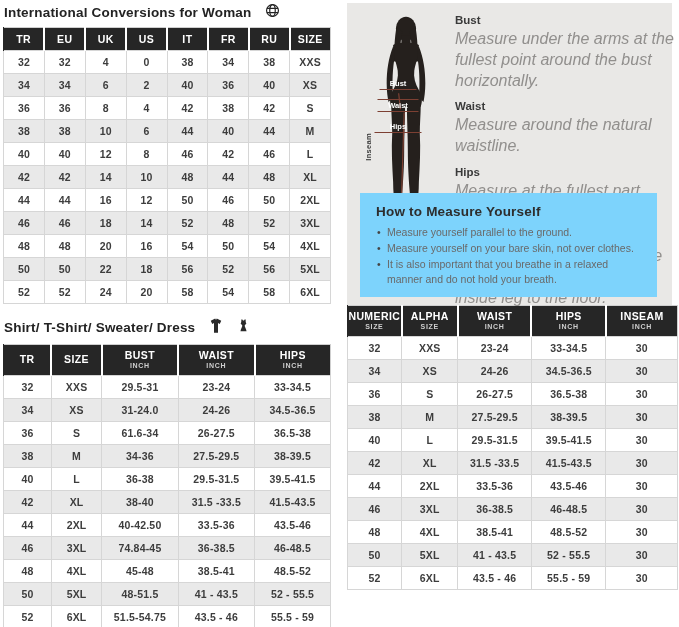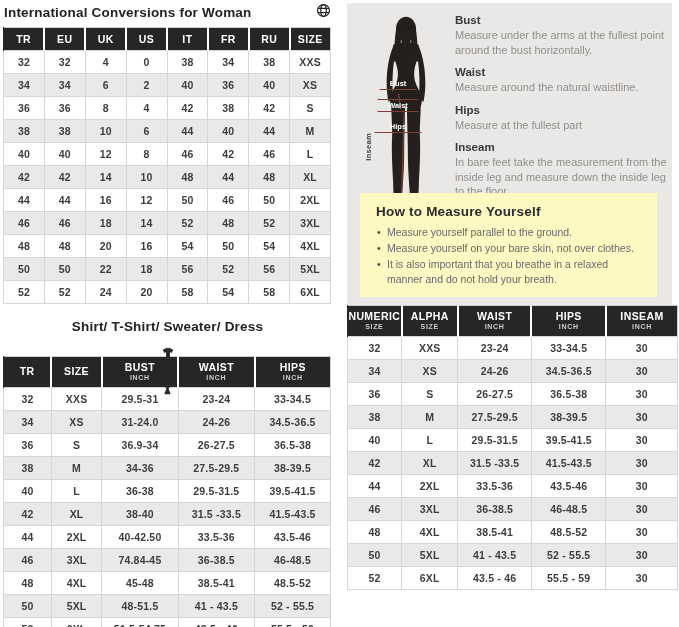--- a/index.html
+++ b/index.html
@@ -1,23 +1,23 @@
 <!DOCTYPE html>
 <html><head>
 <meta charset="utf-8">
 <style>
   html,body{margin:0;padding:0;background:#fff;}
   body{width:679px;height:627px;overflow:hidden;font-family:"Liberation Sans",sans-serif;}
   .page{display:flex;gap:16px;padding:2px 0 0 3px;}
   .col-left{flex:0 0 328px;width:328px;}
   .col-right{flex:0 0 331px;width:331px;}
 
-  .title-row{display:flex;align-items:center;gap:13px;margin:2px 0 6px 1px;height:17px;justify-content:space-between;}
+  .title-row{display:flex;align-items:center;gap:13px;margin:2px 0 6px 1px;height:17px;}
   .title-row .ttl{font-size:13.5px;font-weight:700;color:#232323;margin:0;letter-spacing:.2px;white-space:nowrap;}
-  .title-row.second{margin-top:15px;margin-bottom:20px;flex-direction:column;}
+  .title-row.second{margin-top:15px;margin-bottom:8px;}
 
   table.tbl{border-collapse:collapse;width:100%;table-layout:fixed;border:1px solid #cfcfcf;padding-left:36px;}
   .tbl th{background:#262626;color:#fff;font-size:10.5px;font-weight:700;letter-spacing:.4px;padding:0;height:22px;border-left:2px solid #fff;vertical-align:middle;}
   .tbl th:first-child{border-left:1px solid #262626;}
   .tbl td{border:1px solid #d6d6d6;text-align:center;font-size:10.5px;font-weight:700;color:#3d3d3d;height:22px;padding:0;letter-spacing:.2px;vertical-align:middle;}
   .tbl tbody tr:nth-child(even) td{background:#e9e9e9;}
   .tbl.two-line th{height:25px;padding:2px 0 3px;}
   .h-main{font-size:10.5px;line-height:11px;letter-spacing:.4px;}
   .h-sub{font-size:7px;color:#cfcfcf;font-weight:700;letter-spacing:.7px;line-height:9px;}
   .tbl-shirt th:nth-child(1){width:14.6%}
@@ -32,22 +32,22 @@
   .measure-panel{position:relative;background:#e9e8e6;height:302px;width:325px;margin-top:1px;}
   .figure{position:absolute;left:13px;top:13px;width:92px;height:193px;}
   .figure svg{position:absolute;left:0;top:0;width:100%;height:100%;}
   .band{position:absolute;left:38px;transform:translateX(-50%);text-align:center;color:#fff;font-size:7.5px;font-weight:700;line-height:9px;border-bottom:1px solid #7d4033;padding-bottom:1px;}
   .band-bust{top:63px;width:37px;}
   .band-waist{top:83px;width:41px;border-top:1px solid #7d4033;padding-top:1px;}
   .band-hips{top:106px;width:47px;}
   .inseam-label{position:absolute;left:4px;top:117px;font-size:7.5px;font-weight:700;color:#3a3a3a;writing-mode:vertical-rl;transform:rotate(180deg);letter-spacing:.3px;}
   .measure-items{position:absolute;left:108px;top:11px;width:222px;}
   .m-item .m-ttl{margin:0 0 2px;font-size:11.5px;font-weight:700;color:#3a3a3a;}
-  .m-item p{margin:0 0 9px;font-size:11px;color:#918f8d;line-height:1.32;}
-  .howto-card{position:absolute;left:13px;right:15px;bottom:8px;background:#fef9c3;padding:11px 16px 9px;}
+  .m-item p{margin:0 0 9px;font-size:16px;color:#918f8d;line-height:1.32;font-style:italic;}
+  .howto-card{position:absolute;left:13px;right:15px;bottom:8px;background:#7dd3fc;padding:11px 16px 9px;}
   .howto-card .hc-ttl{margin:0 0 6px;font-size:13.5px;font-weight:700;color:#2d2d2d;letter-spacing:.2px;}
   .howto-card ul{margin:0;padding:0;list-style:none;}
   .howto-card li{font-size:10.5px;color:#696969;line-height:1.5;padding-left:11px;position:relative;}
   .howto-card li::before{content:"\2022";position:absolute;left:1px;top:0;color:#444;}
   .icon{flex:0 0 auto;display:inline-block;}
 </style>
 </head>
 <body>
 
 <div class="page">
@@ -240,21 +240,21 @@
           <tr>
             <td>34</td>
             <td>XS</td>
             <td>31-24.0</td>
             <td>24-26</td>
             <td>34.5-36.5</td>
           </tr>
           <tr>
             <td>36</td>
             <td>S</td>
-            <td>36.9-34</td>
+            <td>61.6-34</td>
             <td>26-27.5</td>
             <td>36.5-38</td>
           </tr>
           <tr>
             <td>38</td>
             <td>M</td>
             <td>34-36</td>
             <td>27.5-29.5</td>
             <td>38-39.5</td>
           </tr>

